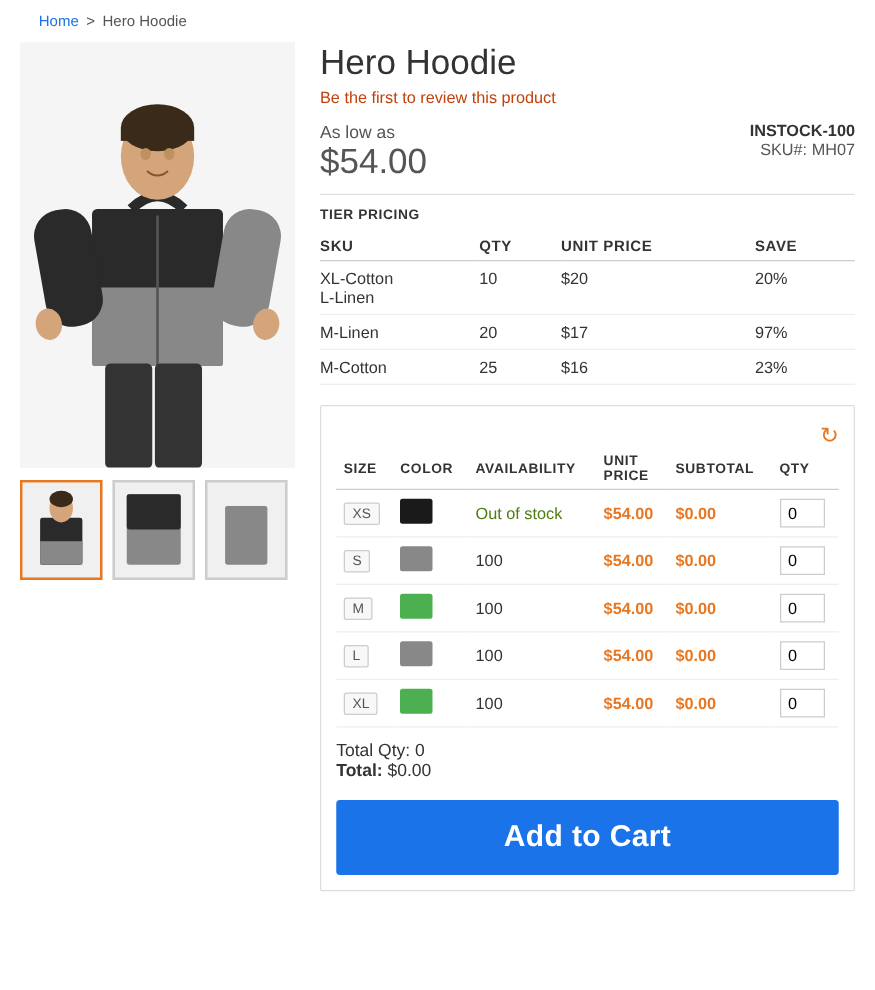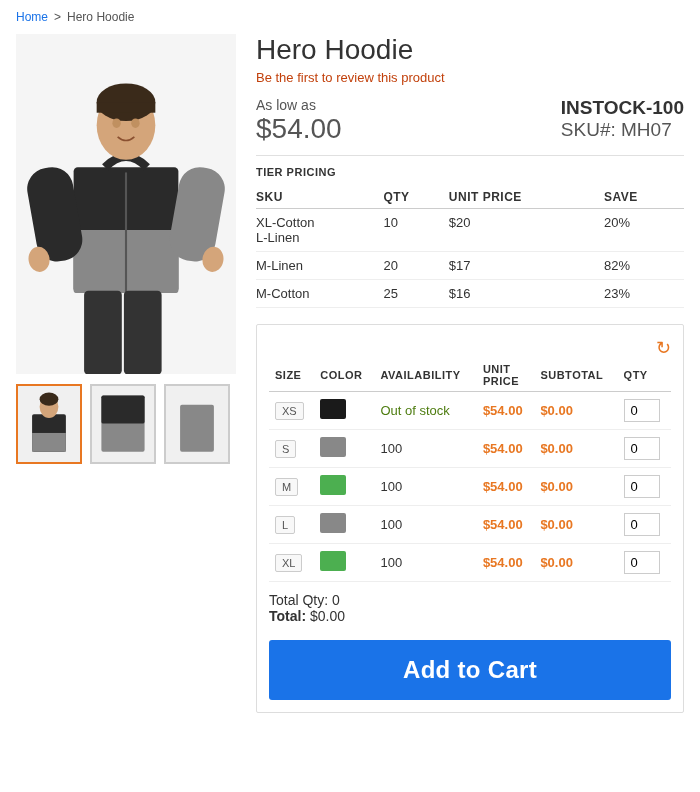--- a/index.html
+++ b/index.html
@@ -1,37 +1,37 @@
 <!DOCTYPE html>
 <html><head>
   <meta charset="utf-8">
   <style>
     * { box-sizing: border-box; margin: 0; padding: 0; }
     body { font-family: Arial, sans-serif; background: #fff; font-size: 14px; color: #333; width: 700px; min-height: 792px; }
 
-    .breadcrumb { display: flex; align-items: center; gap: 6px; padding: 10px 16px; font-size: 12px; color: #555; }
+    .breadcrumb { display: flex; align-items: center; gap: 6px; padding: 10px 31px; font-size: 12px; color: #555; }
     .breadcrumb a { color: #1a73e8; text-decoration: none; }
 
     .main-content { display: flex; padding: 0 16px 20px; gap: 20px; }
 
     
     .product-images { width: 220px; flex-shrink: 0; }
     .main-image { width: 220px; height: 340px; background: #f0f0f0; display: flex; align-items: center; justify-content: center; overflow: hidden; }
     .thumbnails { display: flex; gap: 8px; margin-top: 10px; }
     .thumb { width: 66px; height: 80px; border: 2px solid #ccc; overflow: hidden; background: #f0f0f0; cursor: pointer; }
     .thumb.active { border-color: #e87722; }
 
     
     .product-info { flex: 1; }
     .product-title { font-size: 28px; font-weight: 300; color: #333; margin-bottom: 4px; }
     .review-link { color: #c2410c; font-size: 13px; text-decoration: none; margin-bottom: 12px; display: block; }
     .price-section { display: flex; justify-content: space-between; align-items: flex-start; margin-bottom: 8px; }
     .as-low-as { font-size: 14px; color: #555; }
     .price { font-size: 28px; color: #555; font-weight: 400; }
-    .stock-info { font-size: 19px; color: #333; }
+    .stock-info { text-align: right; font-size: 13px; color: #333; }
     .stock-info .instock { font-weight: bold; }
     .sku-info { color: #555; }
     hr.divider { border: none; border-top: 1px solid #e0e0e0; margin: 10px 0; }
 
     
     .tier-pricing-title { font-size: 11px; font-weight: bold; letter-spacing: 0.5px; margin-bottom: 8px; }
     .tier-table { width: 100%; border-collapse: collapse; font-size: 13px; margin-bottom: 16px; }
     .tier-table th { text-align: left; font-weight: bold; padding: 4px 8px 4px 0; border-bottom: 1px solid #ccc; font-size: 12px; letter-spacing: 0.5px; }
     .tier-table td { padding: 6px 8px 6px 0; border-bottom: 1px solid #eee; vertical-align: top; }
     .tier-table .col-save { color: #333; }
@@ -167,21 +167,21 @@
       <td style="white-space:pre-line">XL-Cotton
 L-Linen</td>
       <td>10</td>
       <td>$20</td>
       <td class="col-save">20%</td>
     </tr>
             <tr>
       <td style="white-space:pre-line">M-Linen</td>
       <td>20</td>
       <td>$17</td>
-      <td class="col-save">82%</td>
+      <td class="col-save">97%</td>
     </tr>
             <tr>
       <td style="white-space:pre-line">M-Cotton</td>
       <td>25</td>
       <td>$16</td>
       <td class="col-save">23%</td>
     </tr>
           </tbody>
       </table>
     </div>

